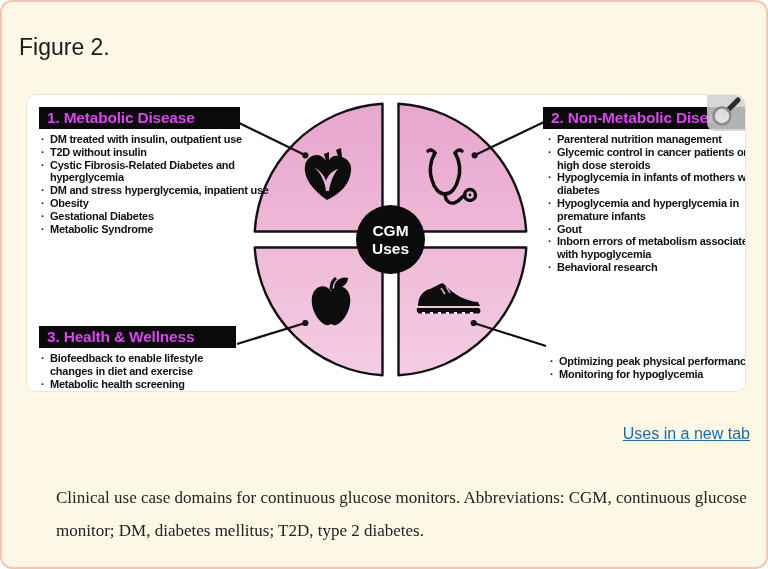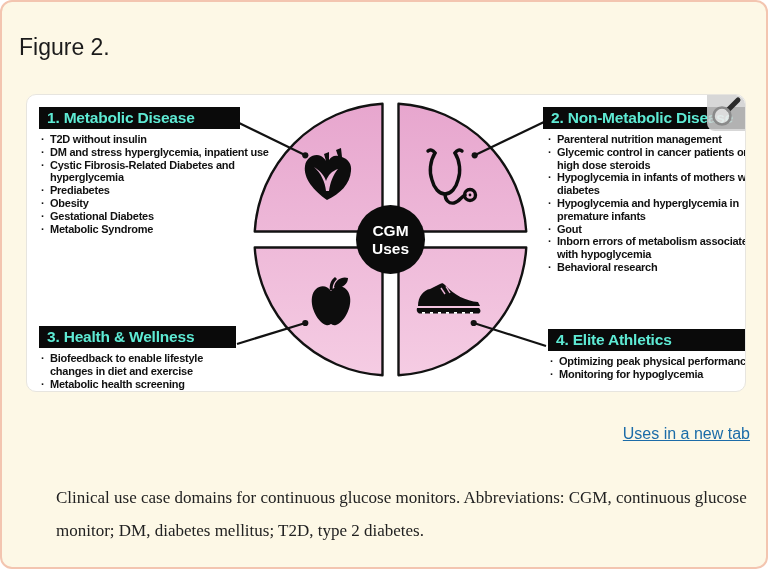--- a/index.html
+++ b/index.html
@@ -28,21 +28,21 @@
     border-radius: 10px;
     overflow: hidden;
   }
 
   .diagram-svg { position: absolute; left: 0; top: 0; z-index: 1; }
 
   
   .q-header {
     position: absolute; z-index: 2;
     height: 22px; line-height: 22px;
-    background: #0a0a0a; color: #5eead4;
+    background: #0a0a0a; color: #d946ef;
     font-size: 15.5px; font-weight: bold;
     padding: 0 8px; letter-spacing: -0.2px;
     white-space: nowrap; overflow: hidden;
   }
   .q-header.h1 { left: 12px;  top: 12px;  width: 201px; }
   .q-header.h2 { left: 516px; top: 12px;  width: 202px; }
   .q-header.h3 { left: 12px;  top: 231px; width: 197px; }
   .q-header.h4 { left: 521px; top: 234px; width: 197px; }
 
   
@@ -157,27 +157,26 @@
       </g>
 
       <circle cx="363.5" cy="144.5" r="34.5" fill="#0b0b0b"></circle>
       <text x="363.5" y="141" text-anchor="middle" fill="#ffffff" font-family="Liberation Sans, sans-serif" font-size="15.5" font-weight="bold">CGM</text>
       <text x="363.5" y="159" text-anchor="middle" fill="#ffffff" font-family="Liberation Sans, sans-serif" font-size="15.5" font-weight="bold">Uses</text>
     </svg>
 
     <div class="q-header h1">1. Metabolic Disease</div>
     <div class="q-header h2">2. Non-Metabolic Disease</div>
     <div class="q-header h3">3. Health &amp; Wellness</div>
-    <div class="q-header h4">4. Elite Athletics</div>
 
     <ul class="q-list l1">
+      <li>DM treated with insulin, outpatient use</li>
       <li>T2D without insulin</li>
+      <li>Cystic Fibrosis-Related Diabetes and hyperglycemia</li>
       <li>DM and stress hyperglycemia, inpatient use</li>
-      <li>Cystic Fibrosis-Related Diabetes and hyperglycemia</li>
-      <li>Prediabetes</li>
       <li>Obesity</li>
       <li>Gestational Diabetes</li>
       <li>Metabolic Syndrome</li>
     </ul>
     <ul class="q-list l2">
       <li>Parenteral nutrition management</li>
       <li>Glycemic control in cancer patients on high dose steroids</li>
       <li>Hypoglycemia in infants of mothers with diabetes</li>
       <li>Hypoglycemia and hyperglycemia in premature infants</li>
       <li>Gout</li>

